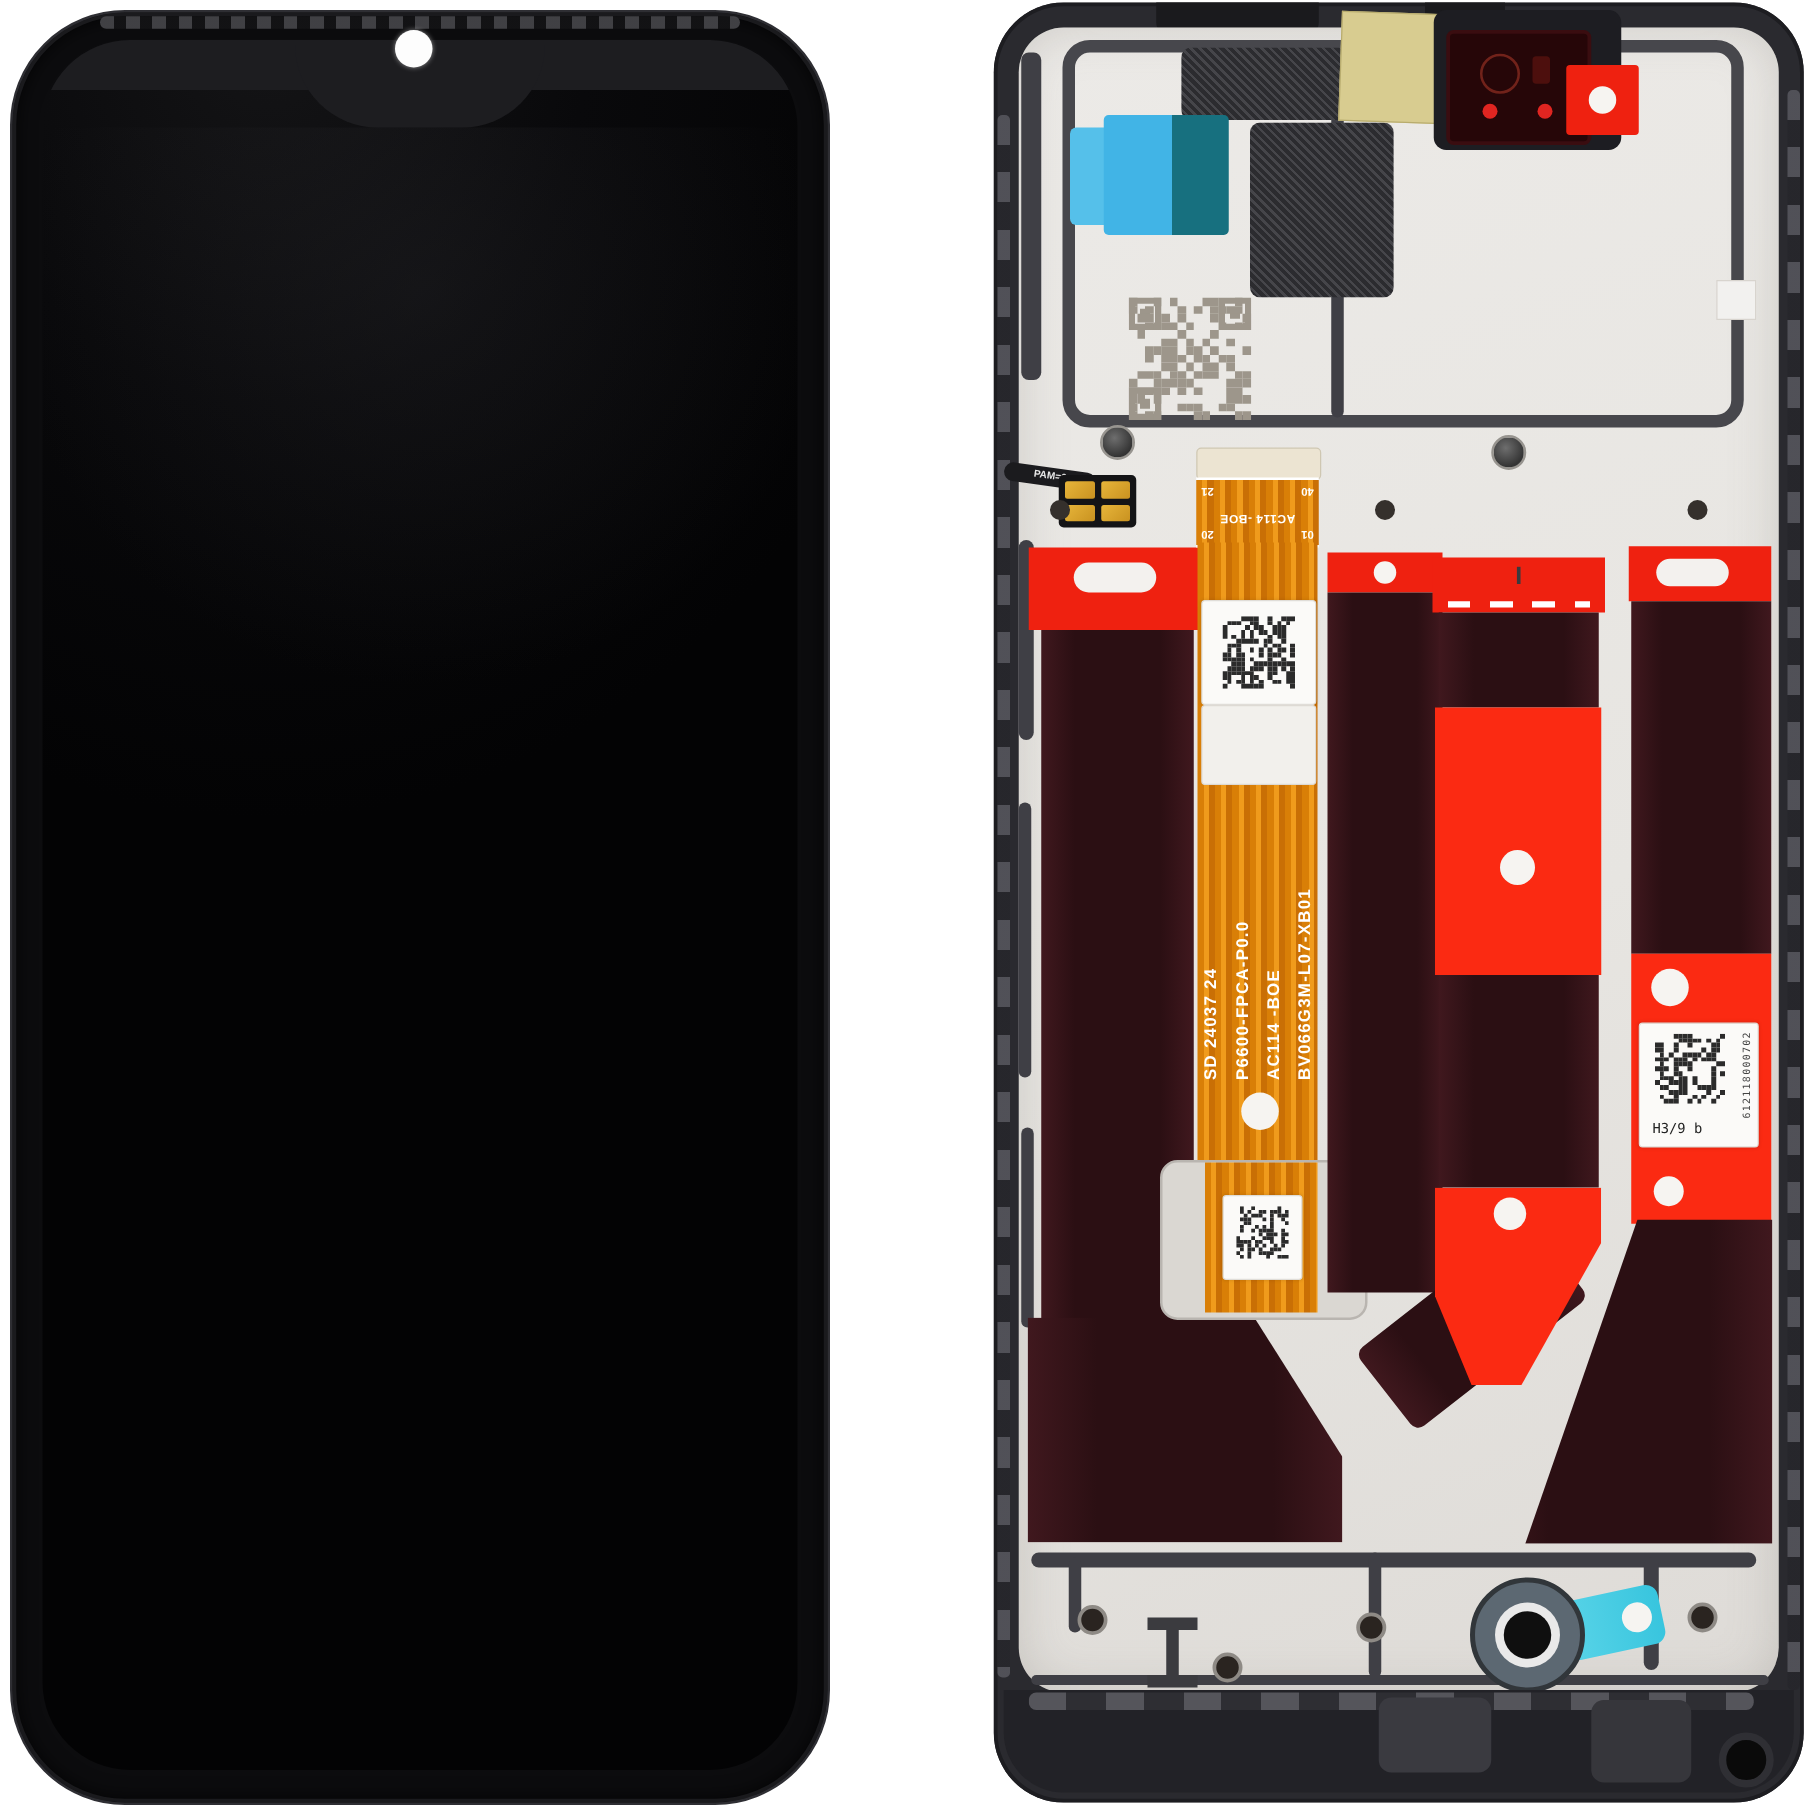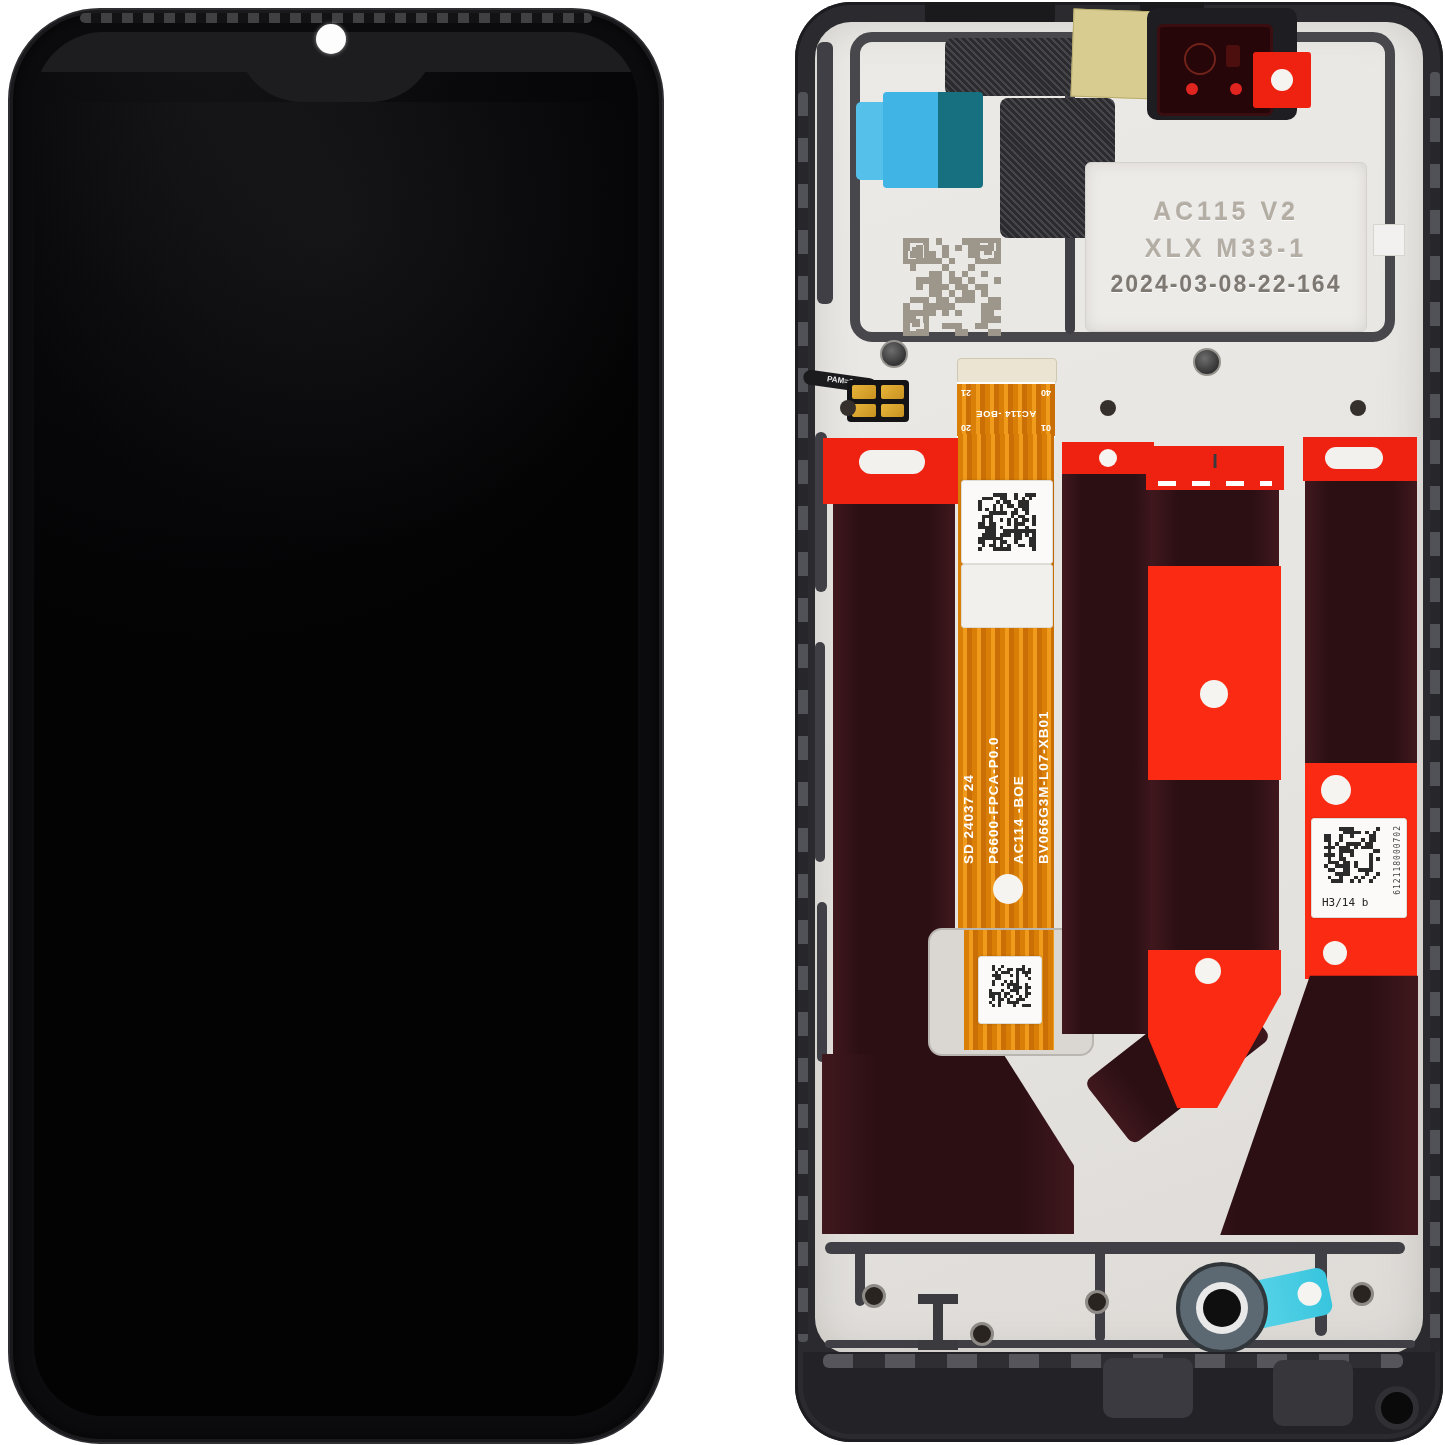--- a/index.html
+++ b/index.html
@@ -101,25 +101,20 @@
     <div class="abs" style="left:362px;top:22px;width:110px;height:86px;background:#260608;border:3px solid #3a0d10;border-radius:6px;">
       <div class="abs" style="left:24px;top:16px;width:28px;height:28px;border:2px solid rgba(255,90,60,.35);border-radius:50%;"></div>
       <div class="abs" style="left:66px;top:18px;width:14px;height:22px;background:rgba(255,60,40,.18);border-radius:3px;"></div>
       <div class="abs" style="left:26px;top:56px;width:12px;height:12px;border-radius:50%;background:#e02521;"></div>
       <div class="abs" style="left:70px;top:56px;width:12px;height:12px;border-radius:50%;background:#e02521;"></div>
     </div>
     <div class="abs red" style="left:458px;top:50px;width:58px;height:56px;border-radius:3px;">
       <div class="dotw" style="left:18px;top:17px;width:22px;height:22px;"></div>
     </div>
 
-    <div class="abs plaque" style="left:290px;top:160px;width:280px;height:168px;">
-      <div class="emboss">AC115 V2</div>
-      <div class="emboss">XLX M33-1</div>
-      <div class="emboss date">2024-03-08-22-164</div>
-    </div>
     <div class="abs" style="left:578px;top:222px;width:30px;height:30px;background:#f2f1ef;border:1px solid #d8d4ce;"></div>
 
     <div class="abs matrix" style="left:108px;top:236px;width:98px;height:98px;color:#9d968b;">
       <div class="finder" style="left:0;top:0;"></div>
       <div class="finder" style="right:0;top:0;"></div>
       <div class="finder" style="left:0;bottom:0;"></div>
     <i style="left: 0%; top: 0%; width: 6.66667%; height: 6.66667%;"></i>
         <i style="left: 20%; top: 0%; width: 6.66667%; height: 6.66667%;"></i>
         <i style="left: 33.3333%; top: 0%; width: 6.66667%; height: 6.66667%;"></i>
         <i style="left: 60%; top: 0%; width: 6.66667%; height: 6.66667%;"></i>
@@ -629,21 +624,21 @@
             <i style="left: 53.3333%; top: 86.6667%; width: 6.66667%; height: 6.66667%;"></i>
             <i style="left: 66.6667%; top: 86.6667%; width: 6.66667%; height: 6.66667%;"></i>
             <i style="left: 86.6667%; top: 86.6667%; width: 6.66667%; height: 6.66667%;"></i>
             <i style="left: 13.3333%; top: 93.3333%; width: 6.66667%; height: 6.66667%;"></i>
             <i style="left: 20%; top: 93.3333%; width: 6.66667%; height: 6.66667%;"></i>
             <i style="left: 26.6667%; top: 93.3333%; width: 6.66667%; height: 6.66667%;"></i>
             <i style="left: 46.6667%; top: 93.3333%; width: 6.66667%; height: 6.66667%;"></i>
             <i style="left: 60%; top: 93.3333%; width: 6.66667%; height: 6.66667%;"></i>
             <i style="left: 80%; top: 93.3333%; width: 6.66667%; height: 6.66667%;"></i>
           </div>
-        <div class="abs" style="left:10px;bottom:8px;font-size:11px;color:#222;font-family:'DejaVu Sans Mono',monospace;">H3/14 b</div>
+        <div class="abs" style="left:10px;bottom:8px;font-size:11px;color:#222;font-family:'DejaVu Sans Mono',monospace;">H3/9 b</div>
         <div class="abs vtext" style="right:4px;top:6px;font-size:8px;letter-spacing:1px;color:#444;font-family:'DejaVu Sans Mono',monospace;">612118000702</div>
       </div>
       <div class="dotw" style="left:18px;top:178px;width:24px;height:24px;"></div>
     </div>
     <div class="abs maroon" style="left:393px;top:963px;width:230px;height:270px;clip-path:polygon(53% 4%,100% 4%,100% 100%,14% 100%);"></div>
 
     <div class="abs gask" style="left:30px;top:1240px;width:580px;height:12px;"></div>
     <div class="abs gask" style="left:300px;top:1240px;width:10px;height:100px;"></div>
     <div class="abs gask" style="left:520px;top:1244px;width:12px;height:90px;"></div>
     <div class="abs gask" style="left:60px;top:1244px;width:10px;height:60px;"></div>

